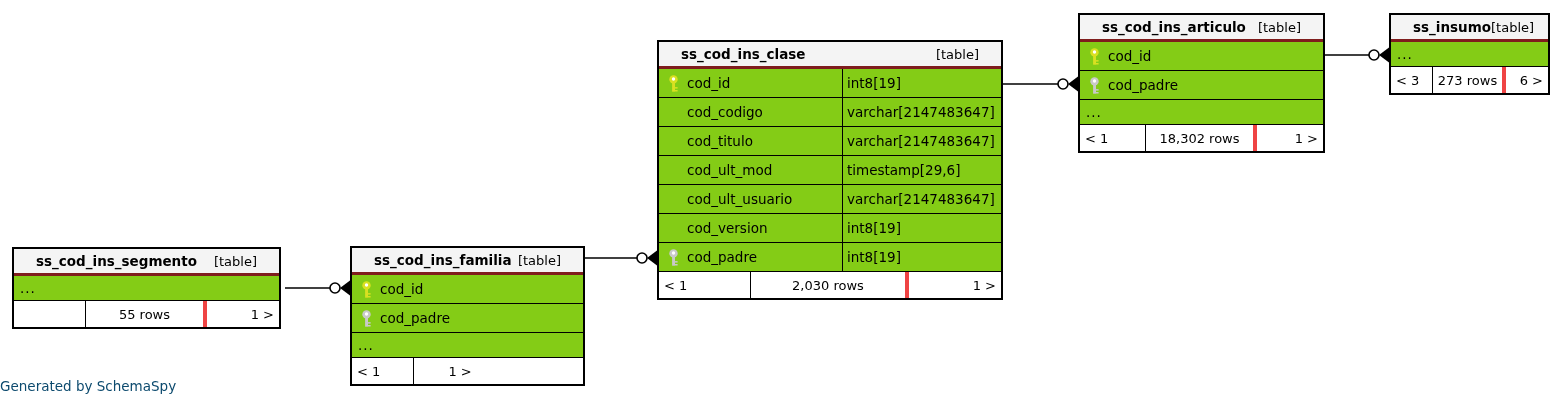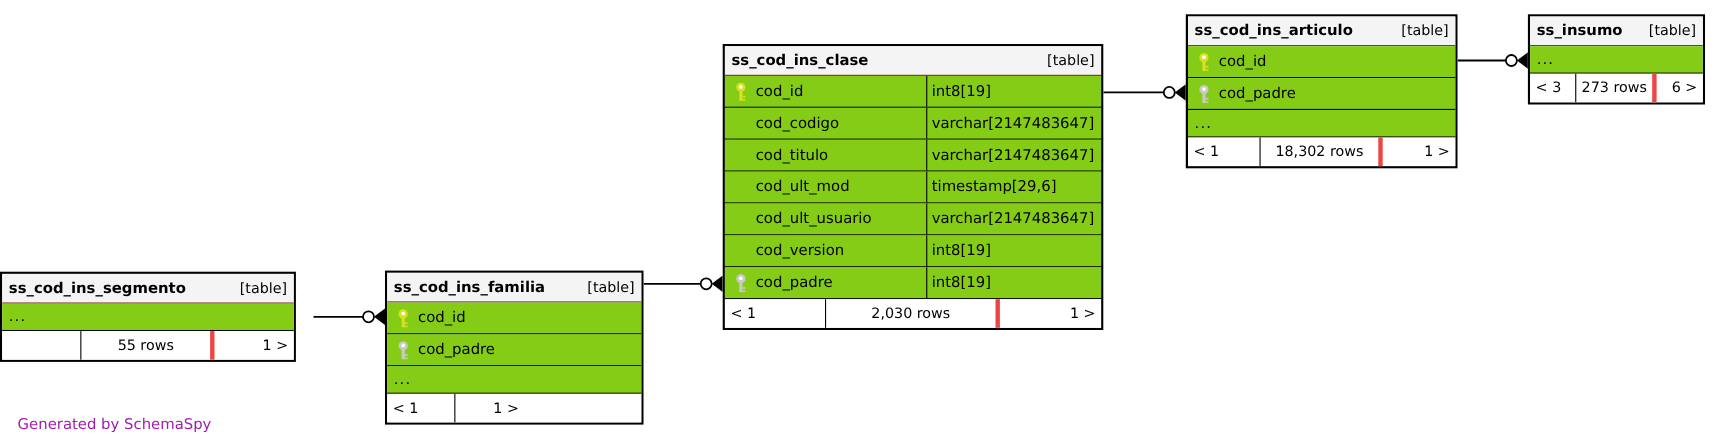--- a/index.html
+++ b/index.html
@@ -9,33 +9,33 @@
     font-family: "DejaVu Sans", "Liberation Sans", sans-serif;
     color: #000;
   }
   .canvas { position: relative; width: 1568px; height: 407px; background: #fff; overflow: hidden; }
 
   .tbl {
     position: absolute;
     border: 2px solid #000;
     background: #fff;
   }
-  #t0 { left: 0;   top: 247px; width: 269px; }
+  #t0 { left: 12px;   top: 247px; width: 269px; }
   #t1 { left: 350px;  top: 217px; width: 235px; margin-top: 29px; }
   #t2 { left: 657px;  top: 40px;  width: 346px; }
   #t3 { left: 1078px; top: 13px;  width: 247px; }
   #t4 { left: 1389px; top: 13px;  width: 161px; }
 
   .thead {
     display: flex; justify-content: space-between; align-items: center;
     background: #f4f4f4;
-    border-bottom: 1px solid #7f1d1d;
+    border-bottom: 3px solid #7f1d1d;
     height: 27px;
-    padding: 0 6px;
-    gap: 16px;
+    padding: 0 22px;
+    gap: 0;
     white-space: nowrap;
   }
   .tname { font-weight: bold; font-size: 13.5px; }
   .ttag  { font-size: 13px; }
 
   .trow {
     display: flex; align-items: center;
     border-bottom: 1px solid #000;
     height: 29px;
     font-size: 13.5px;
@@ -54,22 +54,22 @@
   .fc-l { width: 27%; padding-left: 5px; border-right: 1px solid #000; }
   .fc-m { width: 46%; justify-content: center; border-right: 4px solid #ef4444; }
   .fc-r { width: 27%; justify-content: flex-end; padding-right: 5px; }
 
   svg.links {
     position: absolute; left: 0; top: 0; width: 1568px; height: 407px;
     pointer-events: none;
   }
 
   .caption {
-    position: absolute; left: 16px; top: 378px;
-    font-size: 13.5px; color: #a21caf;
+    position: absolute; left: 0; top: 378px;
+    font-size: 13.5px; color: #0c4a6e;
   }
 </style>
 </head>
 <body>
 
 <div class="canvas">
 
   <svg class="links" viewBox="0 0 1568 407">
     <g>
       <line x1="285" y1="288" x2="330" y2="288" stroke="#000" stroke-width="1.6"></line>

